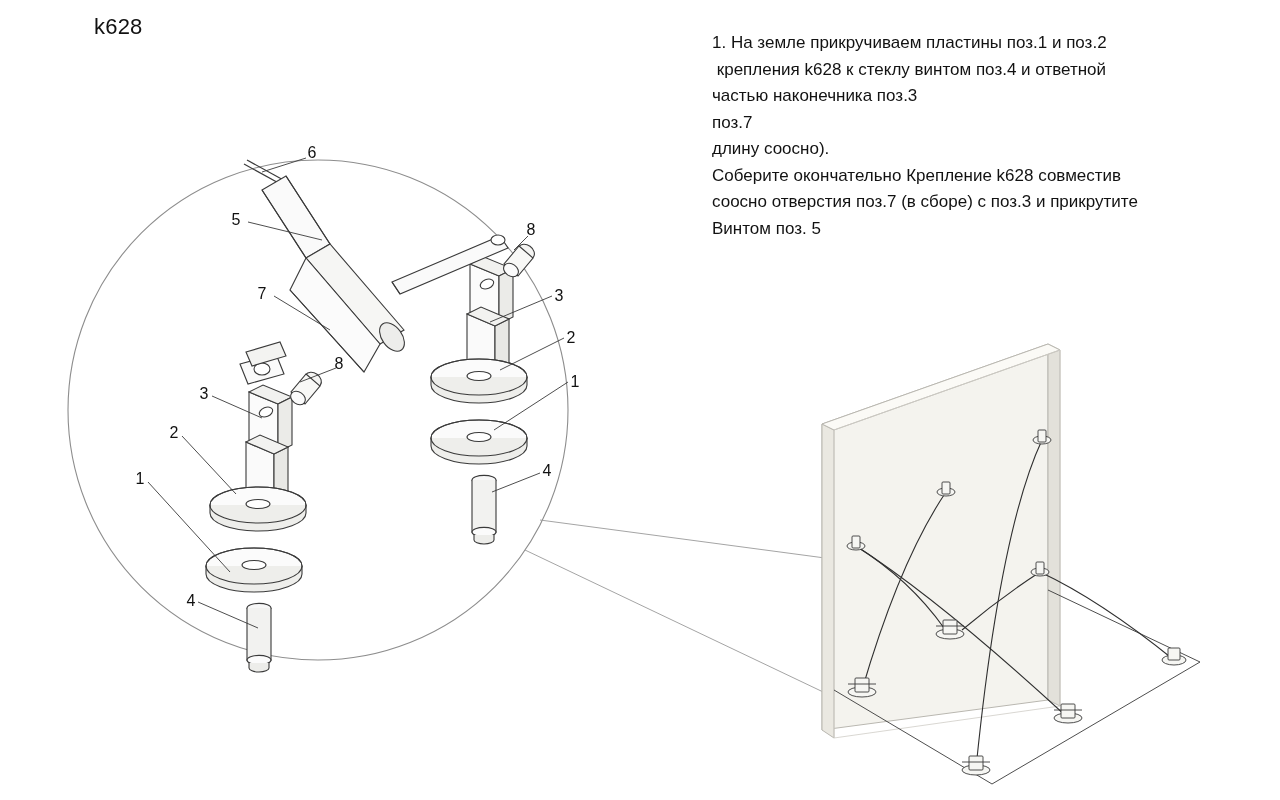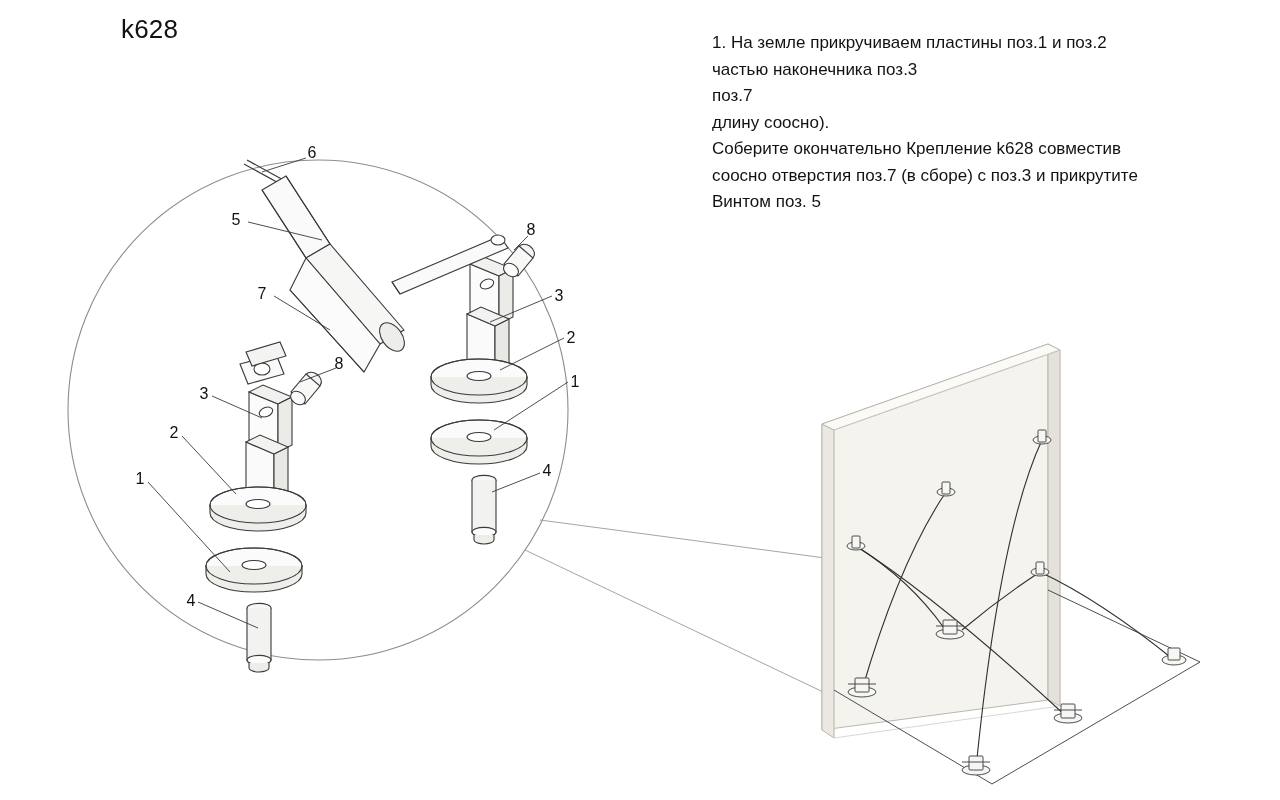--- a/index.html
+++ b/index.html
@@ -16,23 +16,23 @@
     overflow: hidden;
   }
   .page {
     position: absolute;
     inset: 0;
     width: 1280px;
     height: 800px;
   }
   .title {
     position: absolute;
-    left: 121px;
+    left: 94px;
     top: 14px;
-    font-size: 26px;
+    font-size: 22px;
     letter-spacing: 0.2px;
     color: #111;
   }
   .instructions {
     position: absolute;
     left: 712px;
     top: 30px;
     width: 530px;
     font-size: 17px;
     line-height: 26.5px;
@@ -56,20 +56,21 @@
 </style>
 </head>
 <body>
 
 <div class="page">
 
   <div class="title">k628</div>
 
   <div class="instructions">
     <div class="line">1. На земле прикручиваем пластины поз.1 и поз.2</div>
+    <div class="line"> крепления k628 к стеклу винтом поз.4 и ответной</div>
     <div class="line">частью наконечника поз.3</div>
     <div class="line">поз.7</div>
     <div class="line">длину соосно).</div>
     <div class="line">Соберите окончательно Крепление k628 совместив</div>
     <div class="line">соосно отверстия поз.7 (в сборе) с поз.3 и прикрутите</div>
     <div class="line">Винтом поз. 5</div>
   </div>
 
   <svg class="art" viewBox="0 0 1280 800">
 

